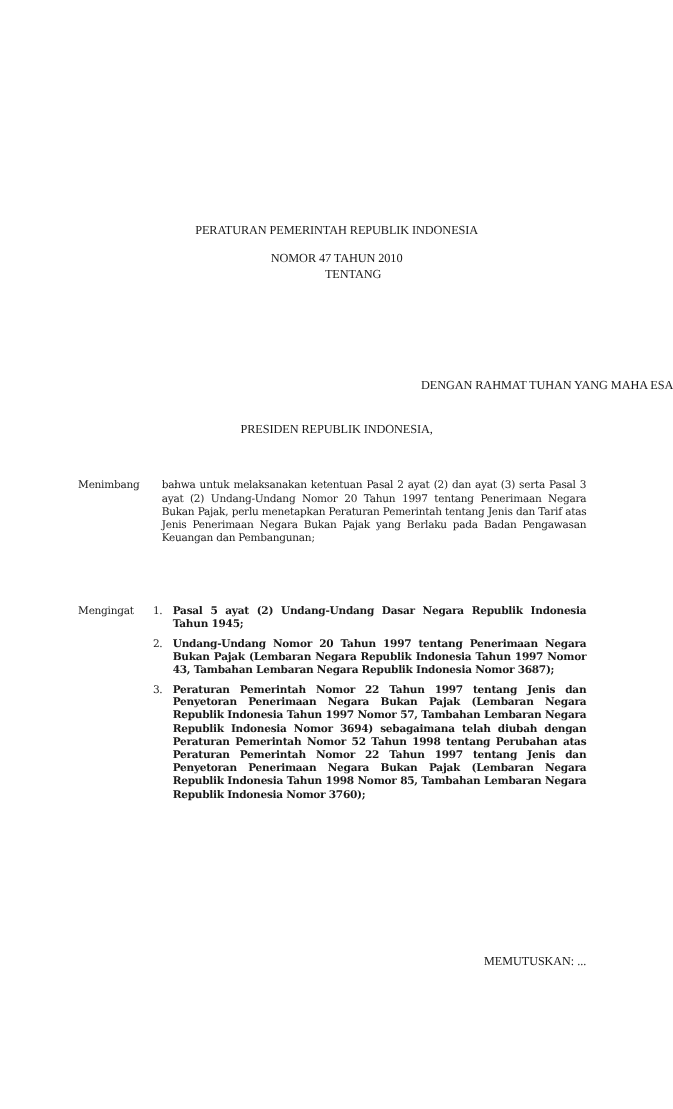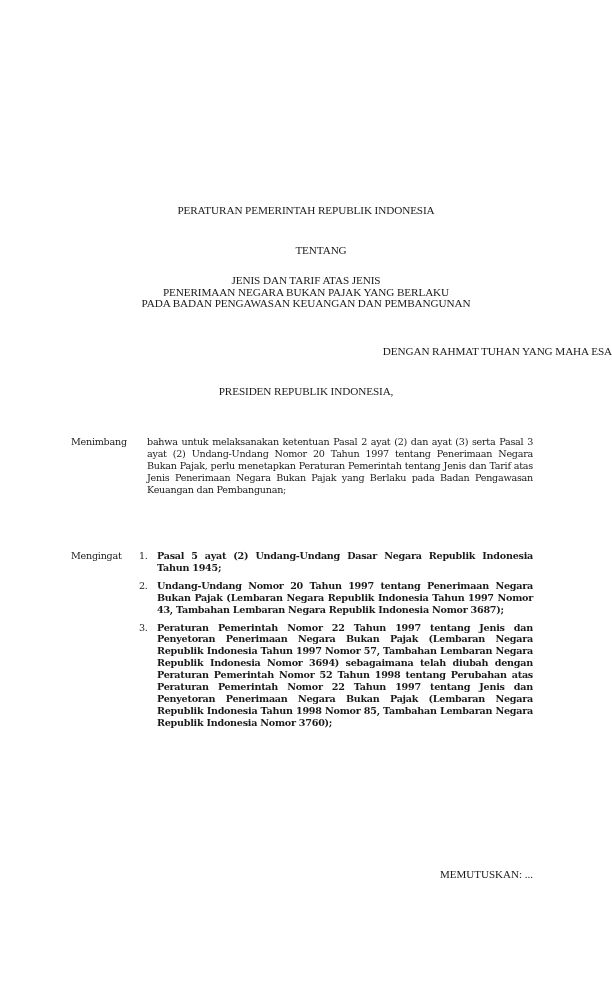--- a/index.html
+++ b/index.html
@@ -22,27 +22,23 @@
              font-size: 11px; }
 </style>
 </head>
 <body>
 
 <div class="page">
 
   <div class="center title-block" style="top:205px;">
     <div class="line">PERATURAN PEMERINTAH REPUBLIK INDONESIA</div>
   </div>
+  <div class="center" style="top:229px;">NOMOR 47 TAHUN 2010</div>
   <div class="center" style="top:244px;padding-left:15px;">TENTANG</div>
 
-  <div class="center title-block" style="top:275px;">
-    <div class="line">JENIS DAN TARIF ATAS JENIS</div>
-    <div class="line">PENERIMAAN NEGARA BUKAN PAJAK YANG BERLAKU</div>
-    <div class="line">PADA BADAN PENGAWASAN KEUANGAN DAN PEMBANGUNAN</div>
-  </div>
 
   <div class="center" style="top:345px;text-align:right;">DENGAN RAHMAT TUHAN YANG MAHA ESA</div>
   <div class="center" style="top:385px;">PRESIDEN REPUBLIK INDONESIA,</div>
 
   <div class="row" style="top:436px;">
     <span class="label">Menimbang</span>
     <span class="colon">:</span>
     <div class="content">bahwa untuk melaksanakan ketentuan Pasal 2 ayat (2) dan ayat (3) serta Pasal 3 ayat (2) Undang-Undang Nomor 20 Tahun 1997 tentang Penerimaan Negara Bukan Pajak, perlu menetapkan Peraturan Pemerintah tentang Jenis dan Tarif atas Jenis Penerimaan Negara Bukan Pajak yang Berlaku pada Badan Pengawasan Keuangan dan Pembangunan;</div>
   </div>
 

